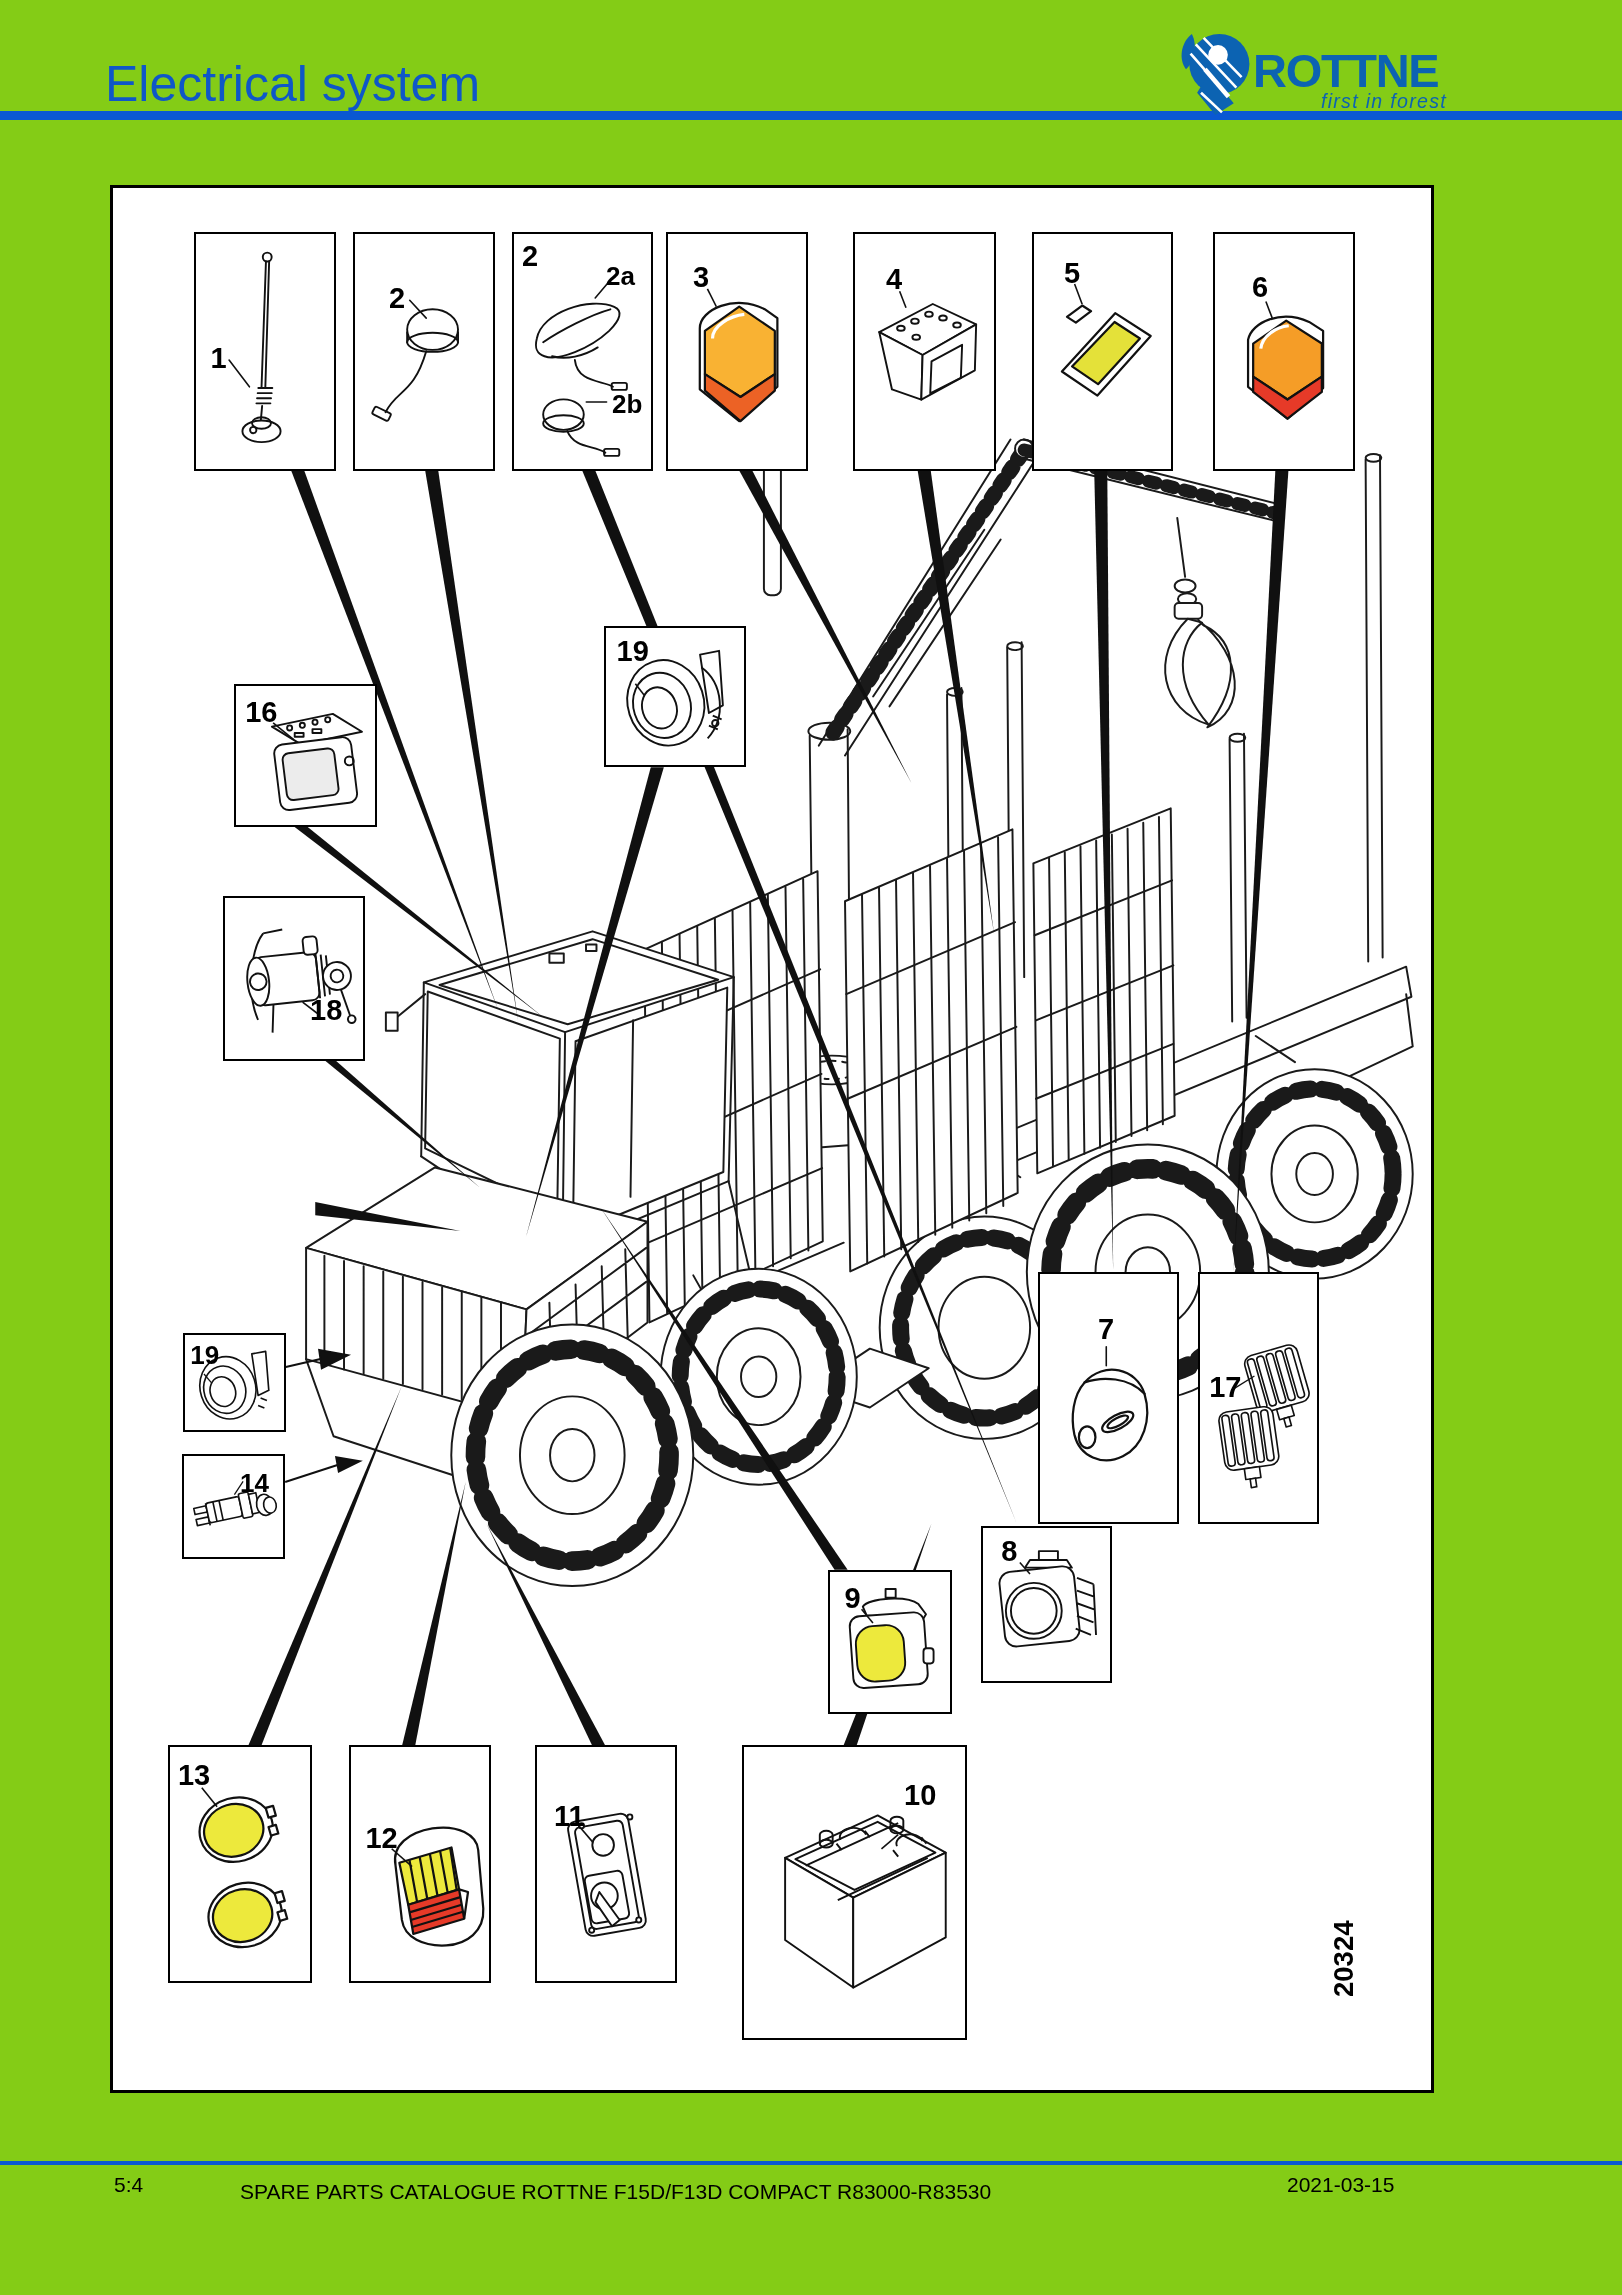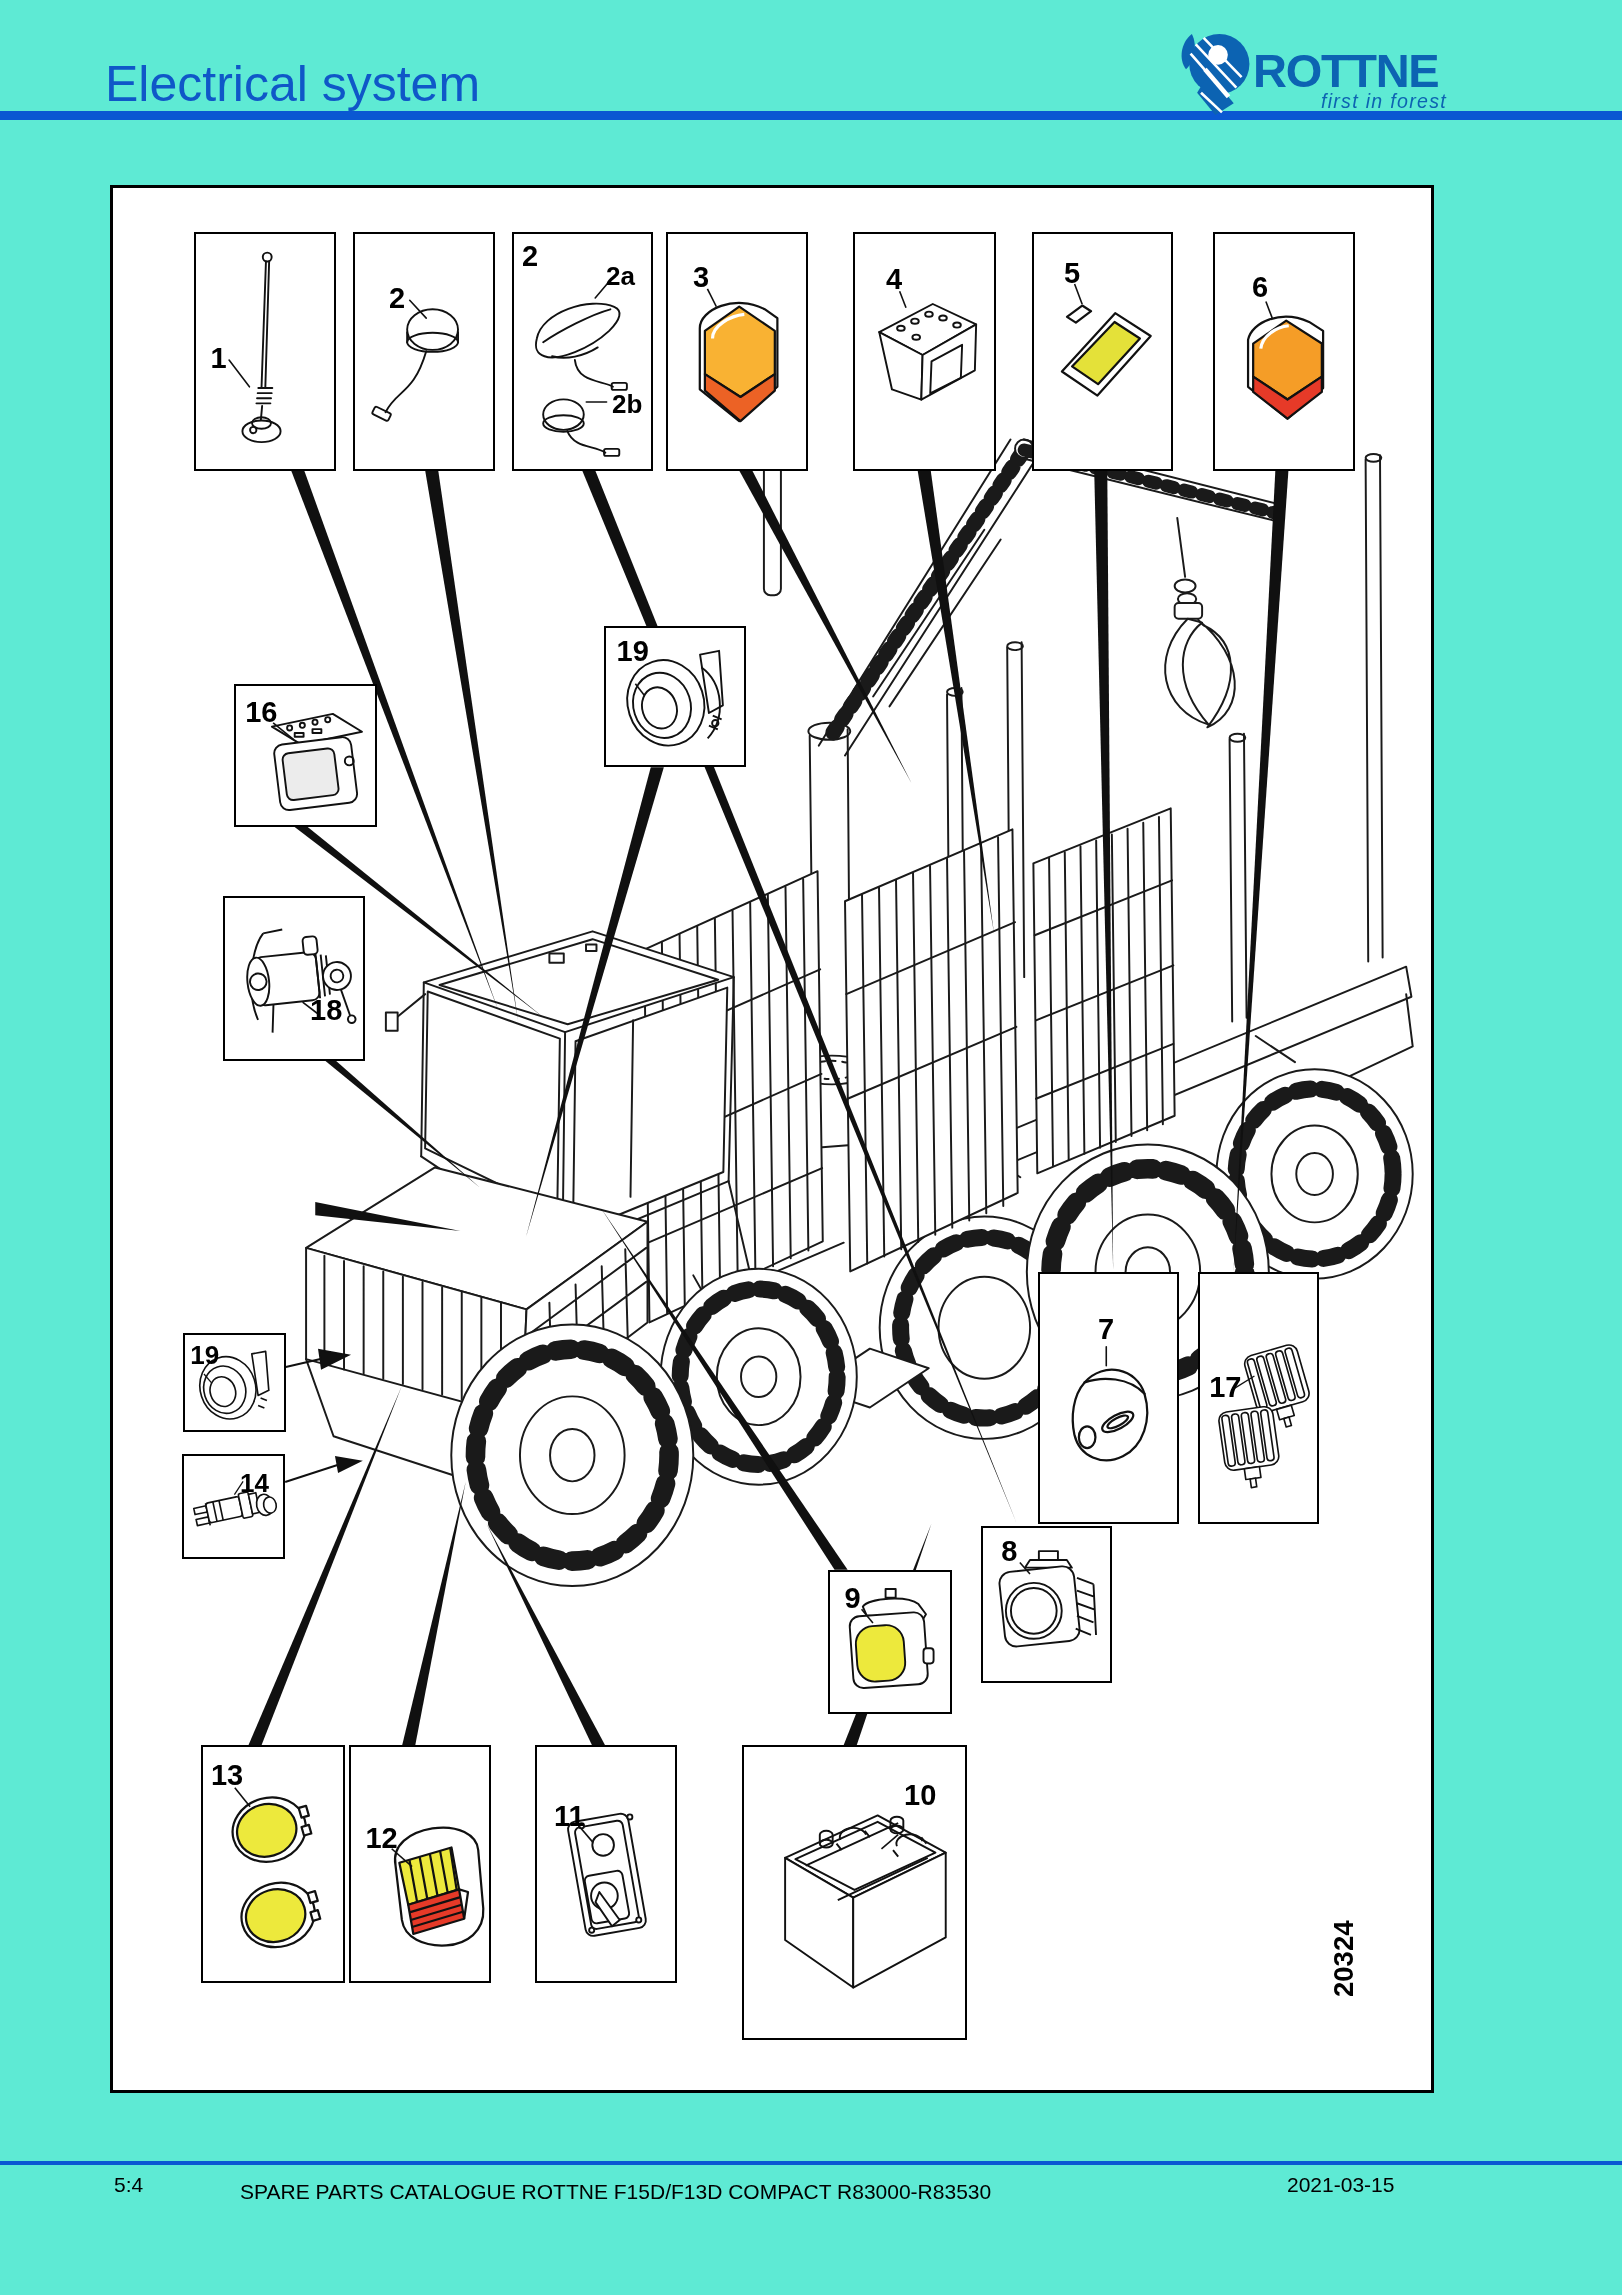--- a/index.html
+++ b/index.html
@@ -1,16 +1,16 @@
 <!DOCTYPE html>
 <html style="font-size:10.5px"><head>
 <meta charset="utf-8">
 <style>
   html,body{margin:0;padding:0;background:#e8e8e8;}
-  #page{position:relative;width:1622px;height:2295px;background:#5eead4;overflow:hidden;
+  #page{position:relative;width:1622px;height:2295px;background:#84cc16;overflow:hidden;
         font-family:"Liberation Sans",sans-serif;}
   
   #page-title{position:absolute;left:105px;top:55px;font-size:50px;color:#0f57c8;letter-spacing:0;}
   #header-bar{position:absolute;left:0;top:111px;width:1622px;height:9.2px;background:#0a58d2;}
   #logo{position:absolute;left:1172px;top:30px;width:366px;height:85px;}
   #logo-brand{position:absolute;left:1253px;top:43px;font-size:47px;font-weight:900;
               letter-spacing:-1.3px;color:#0c63b2;}
   #logo-tagline{position:absolute;left:1253px;top:90px;width:262px;text-align:center;
                 font-size:19.6px;letter-spacing:1.3px;color:#0c63b2;font-style:italic;}
   
@@ -359,21 +359,21 @@
         <path d="M52,54 C62,40 122,36 140,50 L152,66 L146,76 L58,68 Z"></path>
         <rect x="34" y="66" width="118" height="114" rx="16" transform="rotate(-4 93 123)"></rect>
         <rect x="42" y="84" width="76" height="88" rx="28" transform="rotate(-4 80 128)" fill="#ede93c"></rect>
         <rect x="148" y="120" width="16" height="24" rx="5"></rect>
         <line x1="50" y1="58" x2="68" y2="80" stroke-width="2.5" fill="none"></line>
       </g>
     </svg>
     <span class="plabel" style="left:14.4px;top:11.8px">9</span>
   </div>
 
-  <div class="pbox" style="left:201px;top:1745px;width:144px;height:238px">
+  <div class="pbox" style="left:168px;top:1745px;width:144px;height:238px">
     <svg class="art" viewBox="0 0 220 364">
       <g stroke="#111" stroke-width="3.5" stroke-linejoin="round">
         <g transform="rotate(-16 104 128)">
           <ellipse cx="104" cy="128" rx="58" ry="50" fill="#fff"></ellipse>
           <ellipse cx="100" cy="128" rx="47" ry="41" fill="#ede93c"></ellipse>
           <rect x="158" y="108" width="12" height="16" fill="#fff"></rect>
             <rect x="154" y="138" width="12" height="14" fill="#fff"></rect>
         </g>
         <g transform="rotate(-16 118 262)">
           <ellipse cx="118" cy="262" rx="58" ry="50" fill="#fff"></ellipse>

